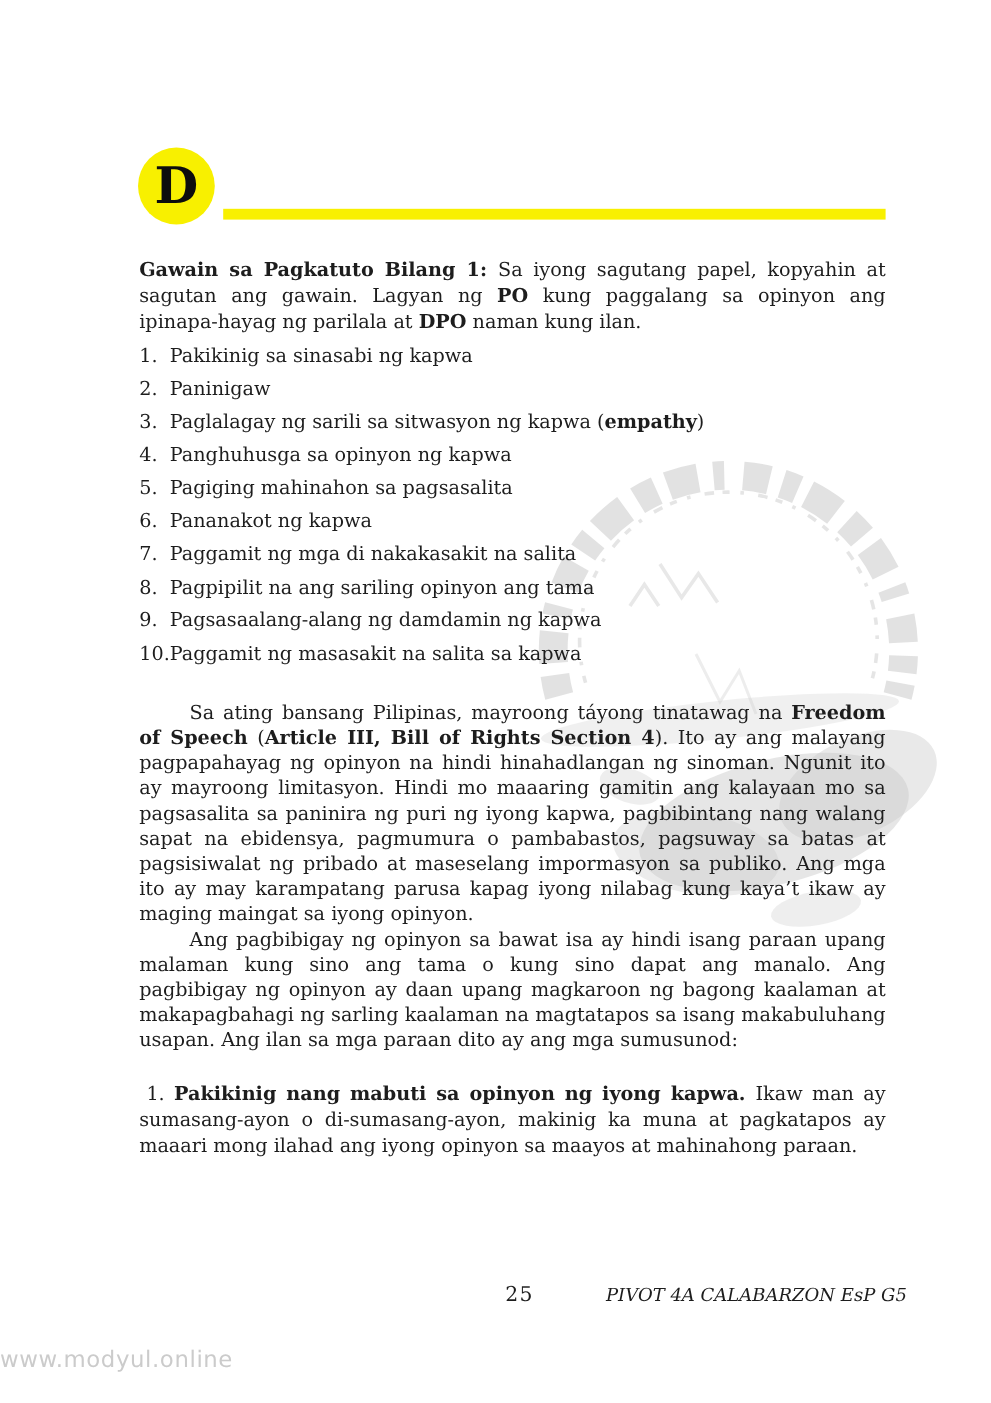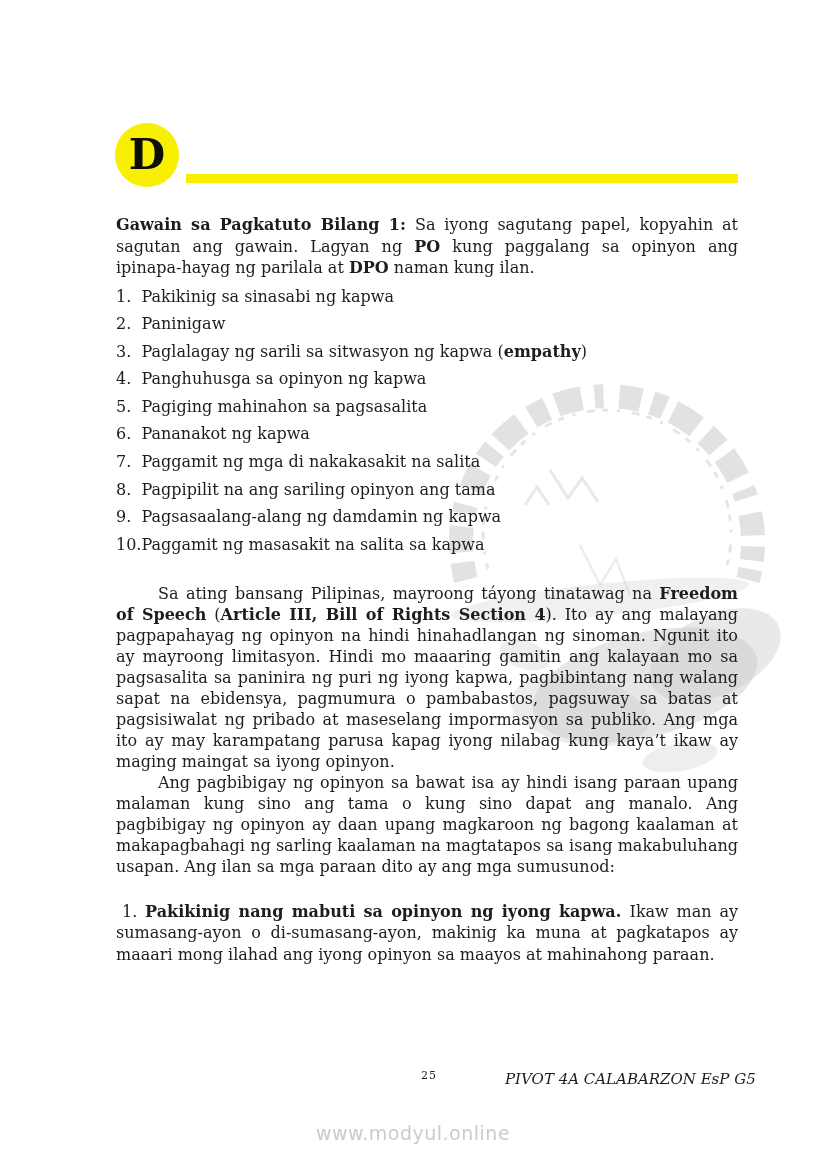--- a/index.html
+++ b/index.html
@@ -50,29 +50,29 @@
   .body-para{
     margin:0;font-size:16px;line-height:21px;text-align:justify;
   }
   .para1{margin-top:28px;text-indent:42px;}
   .para2{text-indent:42px;}
   .point{margin-top:24px;text-indent:6px;line-height:21.5px;}
   b{font-weight:bold;}
   
   .pageno{
     position:absolute;left:421px;top:1069px;z-index:1;
-    font-size:11px;letter-spacing:1px;text-align:center;
+    font-size:17px;letter-spacing:1px;text-align:center;
   }
   .source{
     position:absolute;left:505px;top:1070px;z-index:1;
     font-style:italic;font-size:15px;
   }
   .site-wm{
     position:absolute;left:0;top:1122px;width:826px;z-index:1;
-    text-align:center;
+    text-align:left;
     font-family:"DejaVu Sans","Liberation Sans",sans-serif;
     font-size:19px;letter-spacing:0.5px;
     color:var(--watermark-gray);
   }
 </style>
 </head>
 <body>
 
 <div class="page">
 

